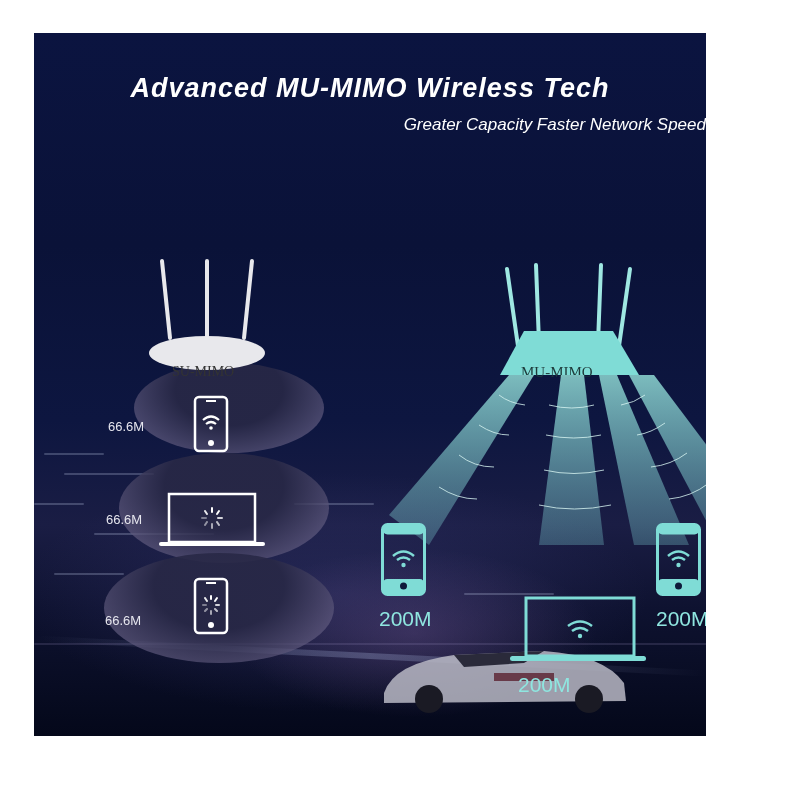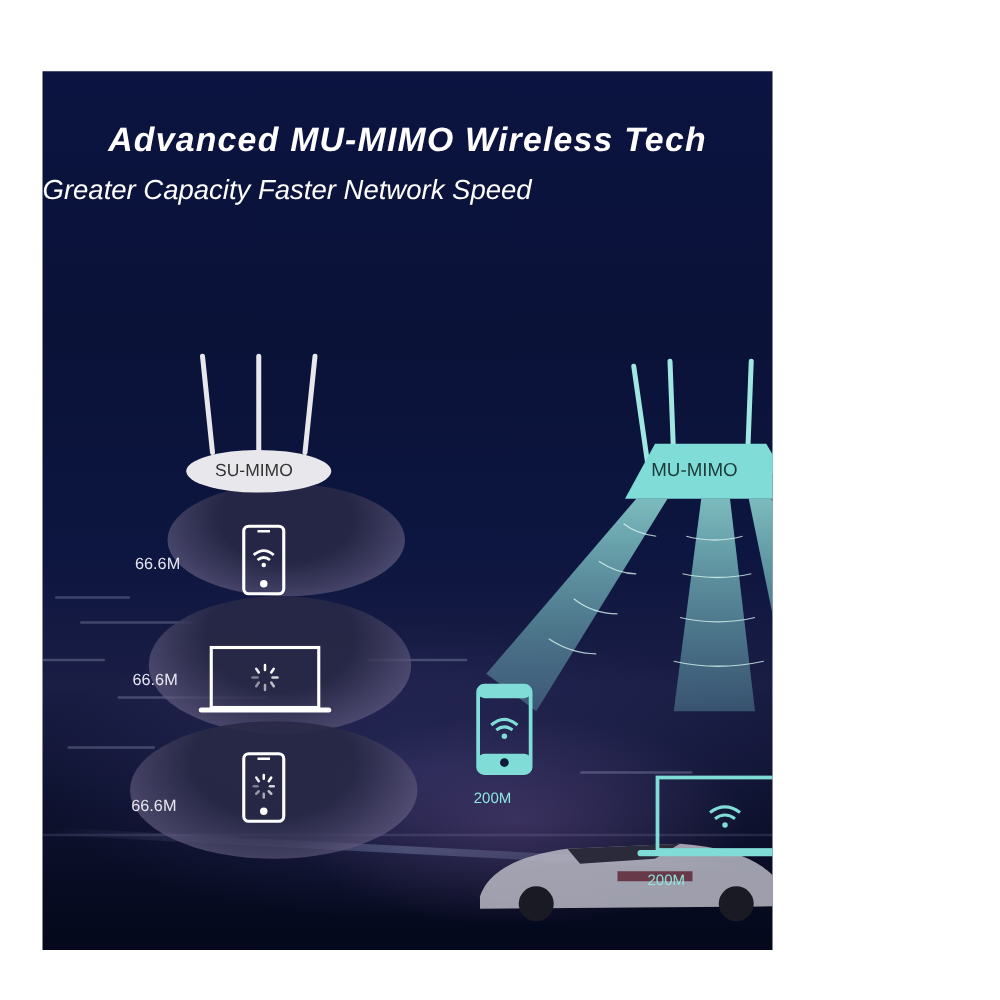--- a/index.html
+++ b/index.html
@@ -1,32 +1,32 @@
 <!DOCTYPE html>
 <html><head>
 <meta charset="utf-8">
 <style>
   html, body { margin:0; padding:0; background:#ffffff; }
   body { width:800px; height:800px; position:relative; overflow:hidden; font-family:"Liberation Sans", sans-serif; }
   .banner {
-    position:absolute; left:34px; top:57px; width:584px; height:703px; overflow:hidden;
+    position:absolute; left:34px; top:33px; width:672px; height:703px; overflow:hidden;
     background:
       radial-gradient(ellipse 260px 120px at 380px 600px, rgba(120,90,150,0.35), transparent 70%),
       radial-gradient(ellipse 420px 160px at 300px 560px, rgba(60,60,120,0.45), transparent 75%),
       linear-gradient(180deg, #0b1440 0%, #0a1238 30%, #0d1640 55%, #1a1d44 70%, #0e1230 82%, #04081a 100%);
   }
   .streak { position:absolute; height:2px; background:rgba(200,210,240,0.25); border-radius:2px; }
   .road { position:absolute; left:0; right:0; top:620px; height:6px; background:linear-gradient(90deg, transparent, rgba(150,160,200,0.35), transparent); transform:skewY(3deg); }
   .title { position:absolute; left:0; width:100%; top:40px; text-align:center; color:#ffffff; font-weight:bold; font-style:italic; font-size:27px; letter-spacing:1px; }
-  .subtitle { position:absolute; left:0; width:100%; top:82px; text-align:left; color:#ffffff; font-style:italic; font-size:22px; }
+  .subtitle { position:absolute; left:0; width:100%; top:82px; text-align:right; color:#ffffff; font-style:italic; font-size:17px; }
   .label-white { position:absolute; color:#e6e6ee; font-size:13px;text-align:right; }
-  .label-cyan { position:absolute; color:#8fe6e0; font-size:12px;text-align:right; }
+  .label-cyan { position:absolute; color:#8fe6e0; font-size:21px;text-align:right; }
   .glow { position:absolute; border-radius:50%; background:radial-gradient(ellipse at 50% 30%, rgba(40,40,70,0.9) 40%, rgba(140,130,170,0.6) 95%, transparent 100%); }
   svg { position:absolute; overflow:visible; }
-  .router-label { font-family:Liberation Sans, sans-serif; }
+  .router-label { font-family:Liberation Serif, serif;margin-top:20px; }
 </style>
 </head>
 <body>
 
 <div class="banner">
 
   <div class="streak" style="left:10px;top:420px;width:60px;"></div>
   <div class="streak" style="left:30px;top:440px;width:90px;"></div>
   <div class="streak" style="left:0px;top:470px;width:50px;"></div>
   <div class="streak" style="left:60px;top:500px;width:120px;"></div>

